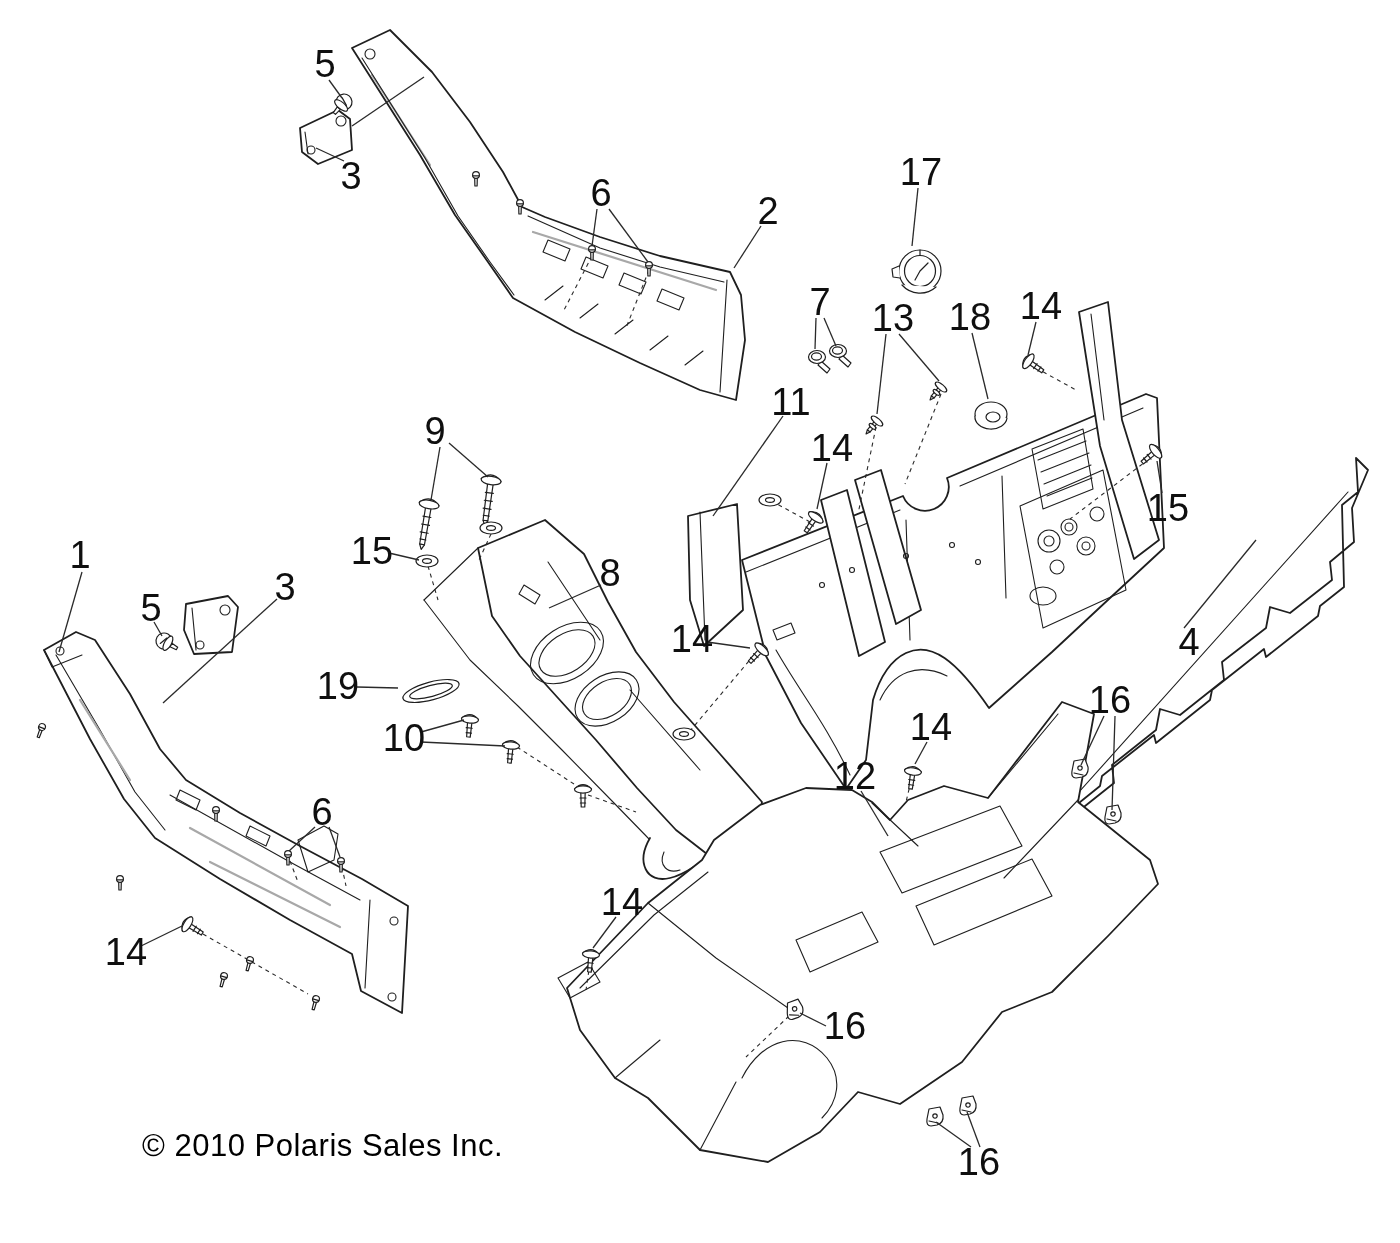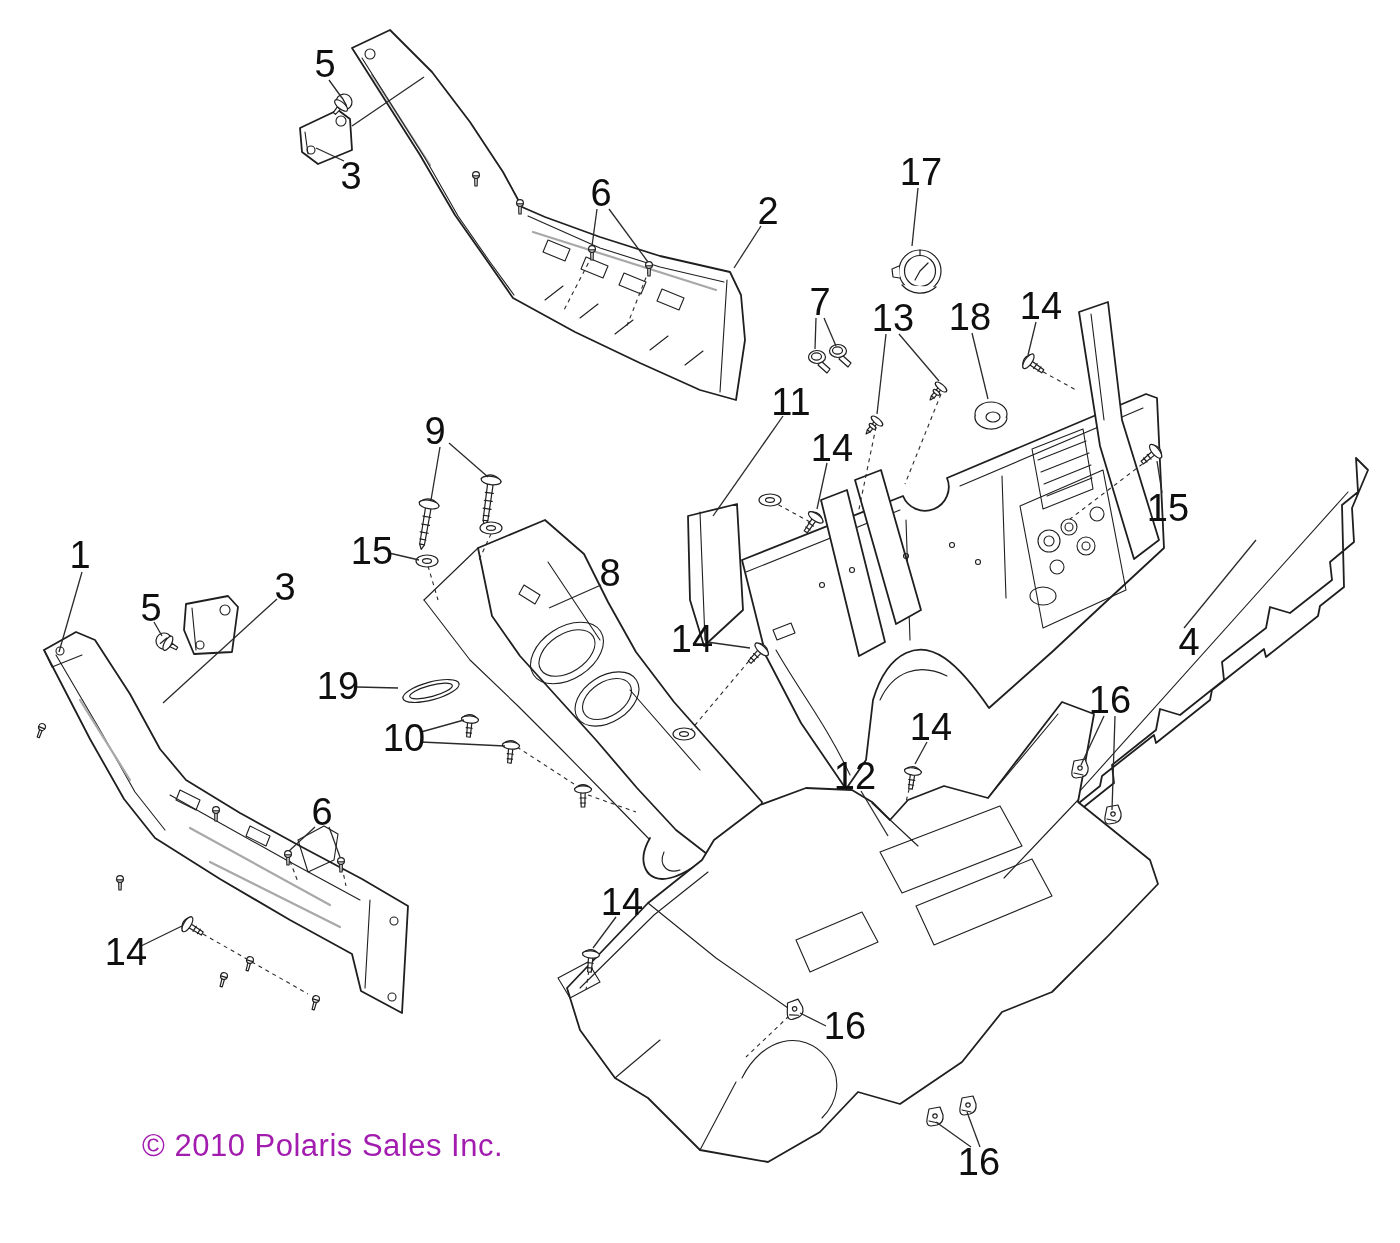--- a/index.html
+++ b/index.html
@@ -17,21 +17,21 @@
   .shade  { stroke:#a8a8a8; stroke-width:2.2; fill:none; stroke-linecap:round; }
   .leader { stroke:#2a2a2a; stroke-width:1.3; fill:none; }
   .dashedline { stroke:#2a2a2a; stroke-width:1.1; fill:none; stroke-dasharray:4 4; }
   .callout-text { font-family:"Liberation Sans", sans-serif; font-size:38px; fill:#0f0f0f; }
   .fast { stroke:#1f1f1f; stroke-width:1.2; fill:#ffffff; stroke-linejoin:round; stroke-linecap:round; }
   .copyright {
     position:absolute;
     left:142px;
     top:1128px;
     font-size:31px;
-    color:#a21caf;
+    color:#000000;
     letter-spacing:0.5px;
     white-space:nowrap;
   }
 </style>
 </head>
 <body>
 
 <div class="stage">
 
   <svg width="1400" height="1243" viewBox="0 0 1400 1243">

